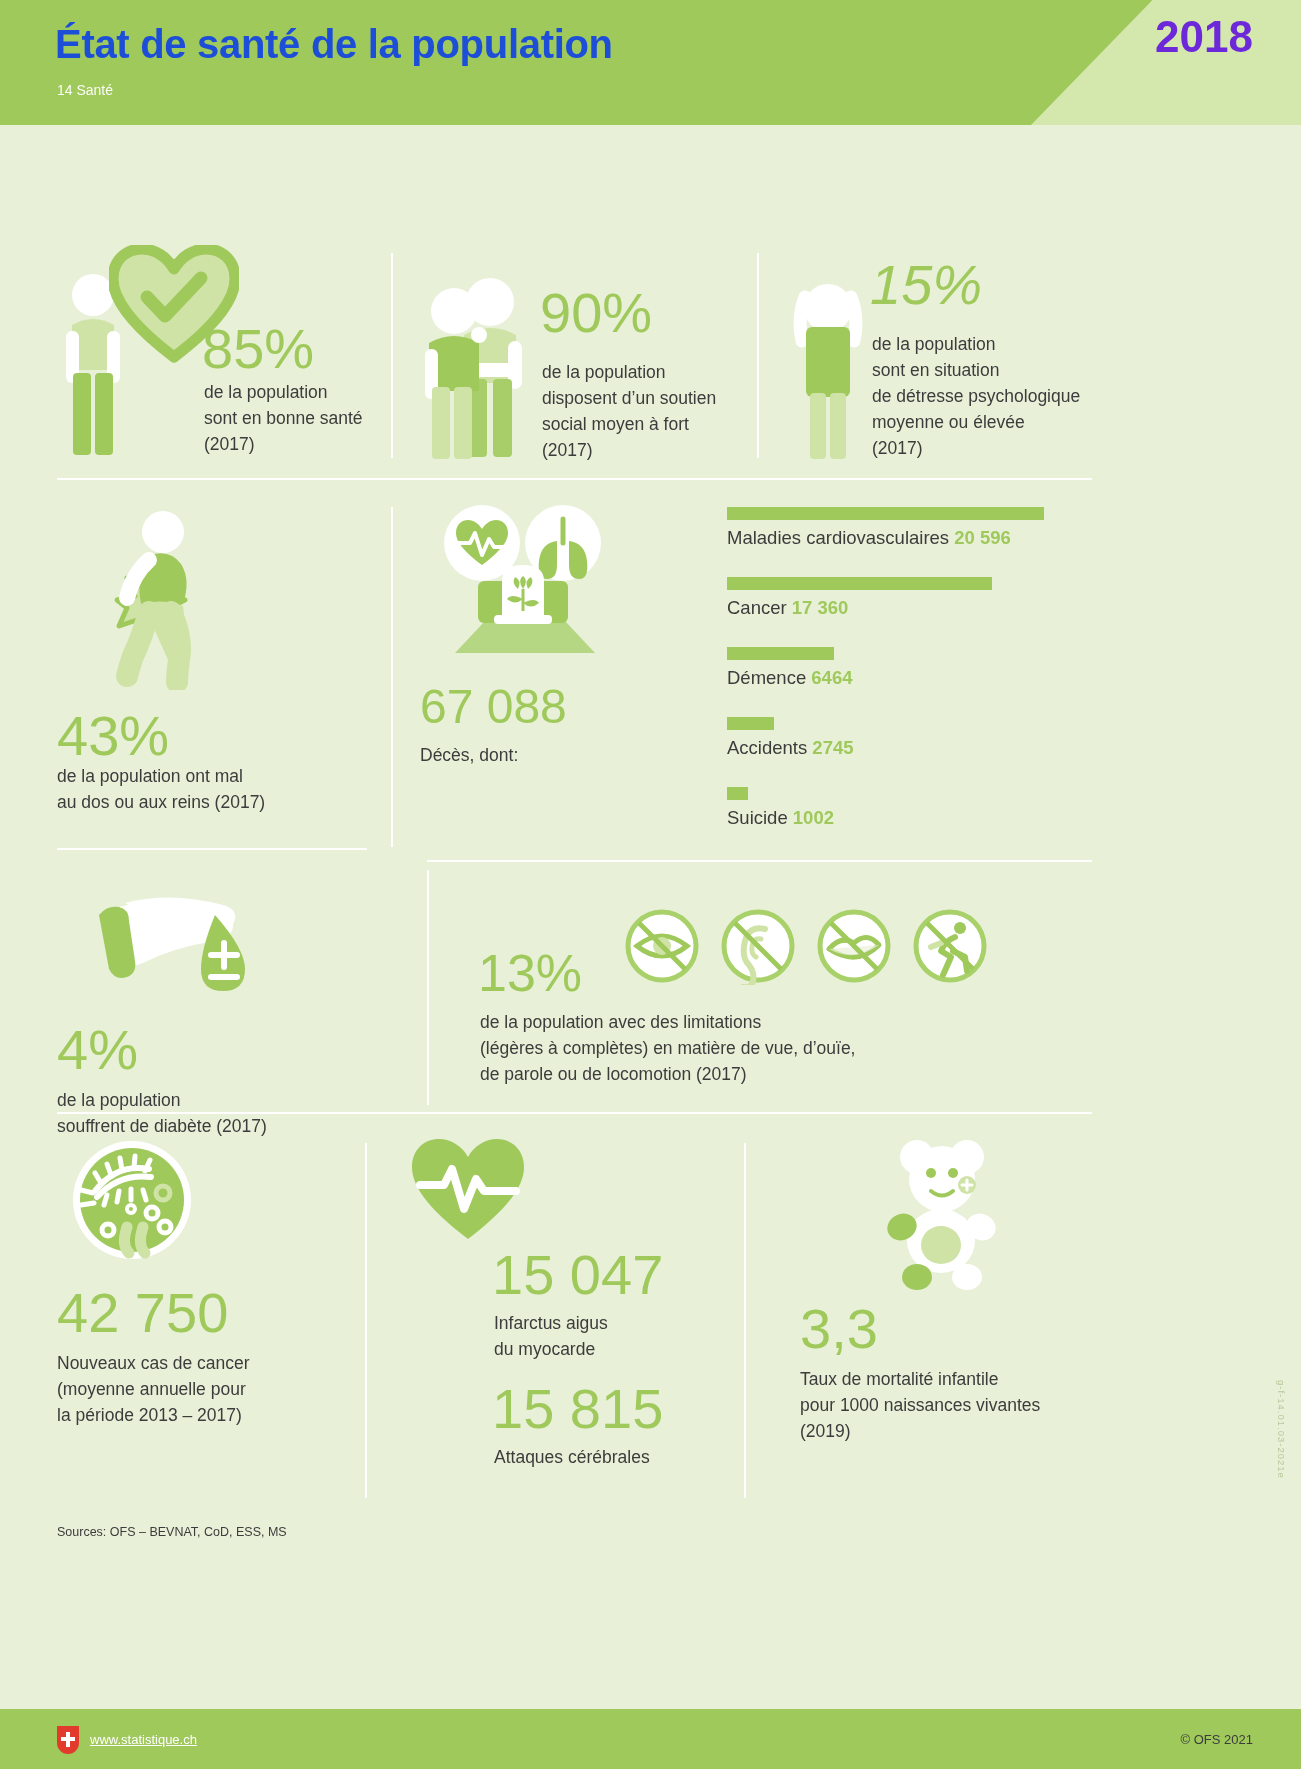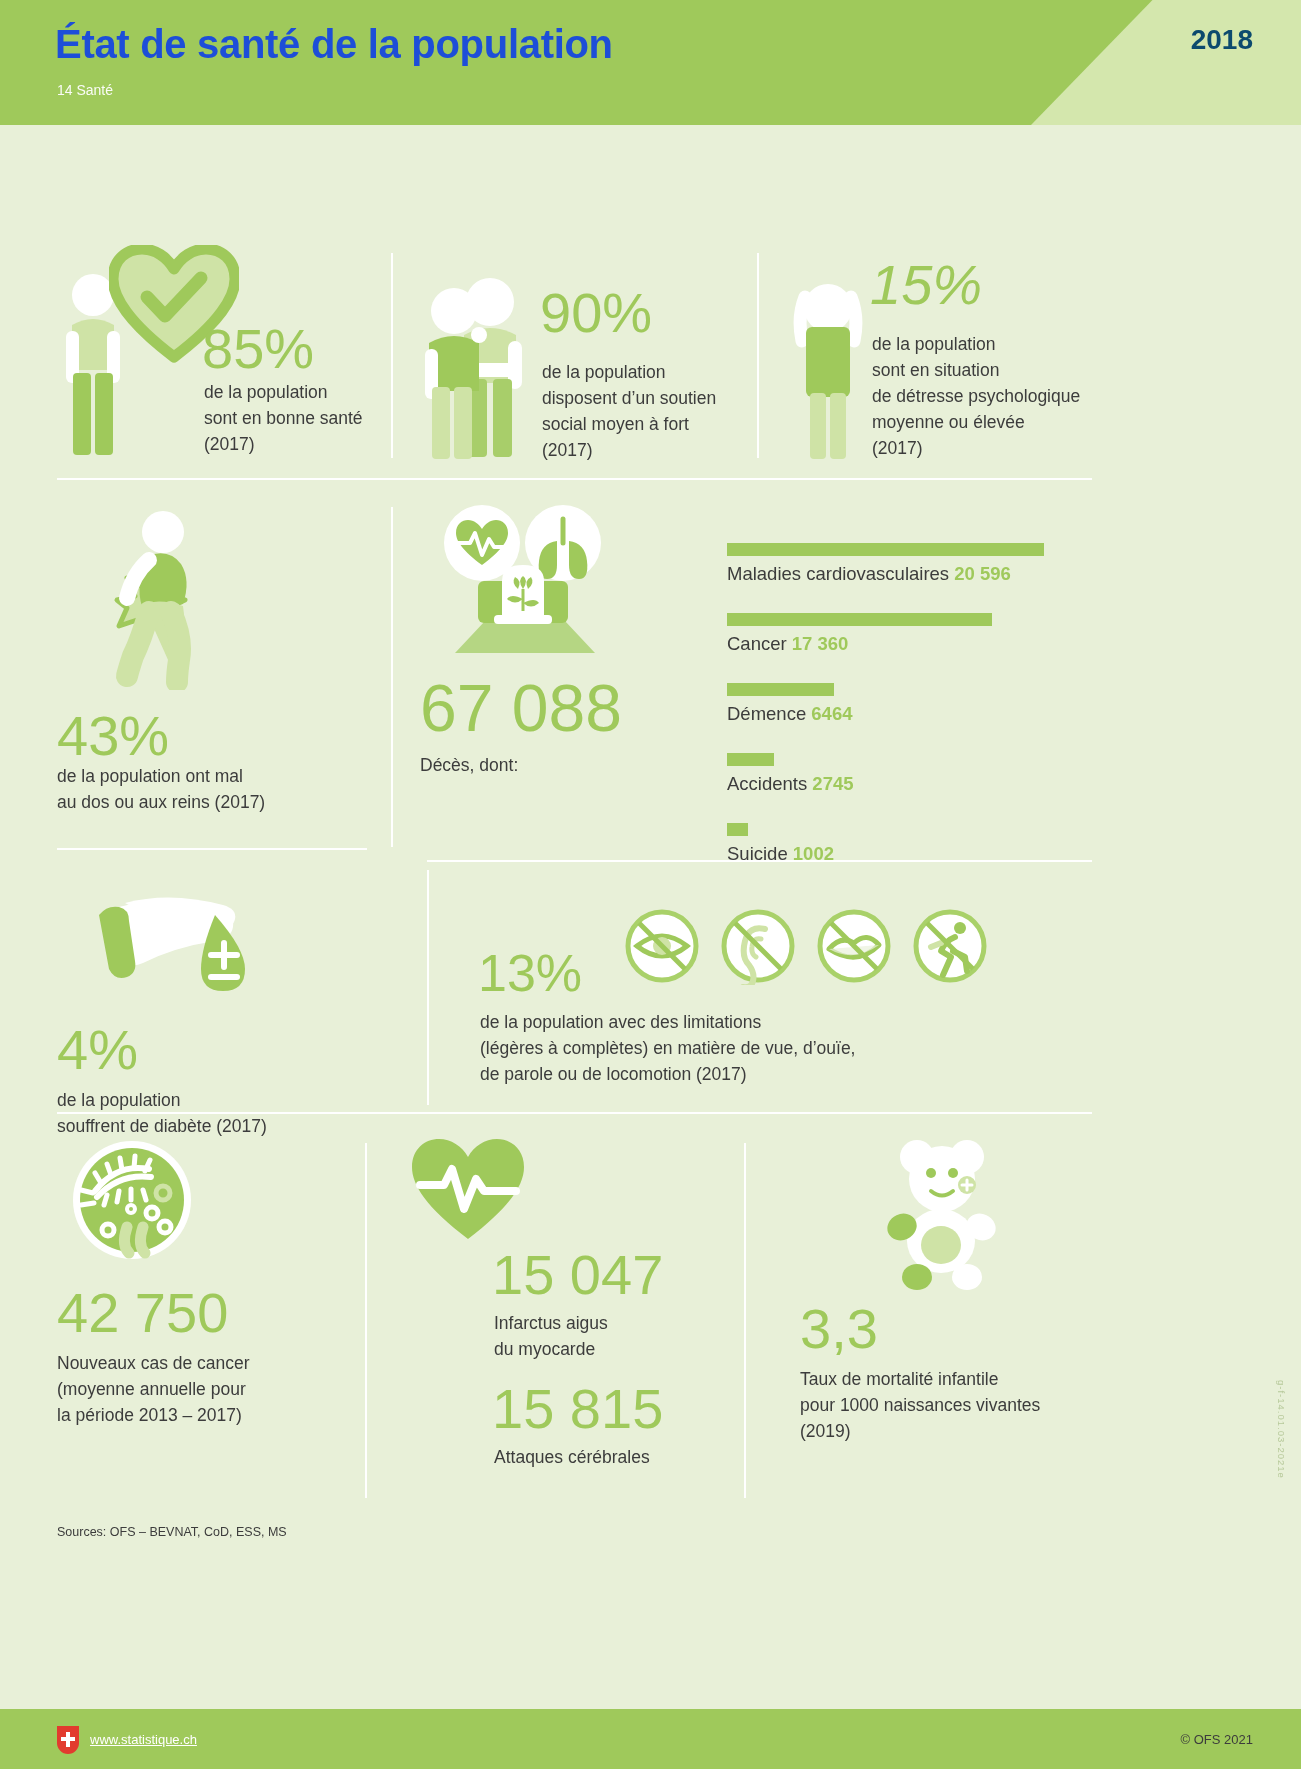--- a/index.html
+++ b/index.html
@@ -21,38 +21,38 @@
   .header-title{
     position:absolute;left:55px;top:22px;
     font-size:40px;font-weight:bold;color:#1d4ed8;letter-spacing:-0.3px;
     font-family:"Liberation Sans", sans-serif;
   }
   .header-sub{
     position:absolute;left:57px;top:82px;
     font-size:14px;color:#ffffff;opacity:.95;
   }
   .header-year{
-    position:absolute;right:48px;top:24px;
-    font-size:28px;font-weight:bold;color:#0c4a6e;
+    position:absolute;right:48px;top:12px;
+    font-size:44px;font-weight:bold;color:#6d28d9;
   }
   
   .big{color:#9fc95b;font-weight:300;line-height:1;}
   .desc{font-size:17.5px;line-height:1.48;color:#3c3c3c;}
   .divider-h{position:absolute;height:2px;background:#ffffff;}
   .divider-v{position:absolute;width:2px;background:#ffffff;}
   .stage{position:absolute;left:0;top:125px;width:1301px;height:1644px;}
 
   
   .r1cell{position:absolute;}
   .r1-num{font-size:56px;}
   .r1-txt{margin-top:4px;}
 
   
   .bar{height:13px;background:#9fc95b;margin-bottom:7px;}
-  .barrow{position:absolute;margin-top:36px;}
+  .barrow{position:absolute;}
   .barlabel{font-size:18.5px;color:#3c3c3c;white-space:nowrap;}
   .barval{color:#9fc95b;font-weight:bold;}
 
   
   .sources{position:absolute;left:57px;top:1525px;font-size:12.5px;color:#3c3c3c;}
   .footbar{position:absolute;left:0;top:1709px;width:1301px;height:60px;background:#9fc95b;}
   .flag{position:absolute;left:57px;top:1726px;width:22px;height:28px;background:#e23b2e;
         border-radius:0 0 11px 11px;}
   .flag:before{content:"";position:absolute;left:9px;top:6px;width:4px;height:15px;background:#fff;}
   .flag:after{content:"";position:absolute;left:4px;top:11px;width:14px;height:4px;background:#fff;}
@@ -195,21 +195,21 @@
       <path d="M72 78 q0 -16 21 -16 q21 0 21 16 v42 h-42 z" fill="#ffffff"></path>
       <rect x="64" y="112" width="58" height="9" rx="4" fill="#ffffff"></rect>
 
       <path d="M93 86 q-6 -9 0 -13 q6 4 0 13 Z" fill="#9fc95b"></path>
       <path d="M88 86 q-7 -6 -3 -12 q7 3 3 12 Z" fill="#9fc95b"></path>
       <path d="M98 86 q7 -6 3 -12 q-7 3 -3 12 Z" fill="#9fc95b"></path>
       <path d="M93 86 v22" stroke="#9fc95b" stroke-width="3"></path>
       <path d="M93 96 q-12 -6 -16 0 q8 7 16 0 Z" fill="#9fc95b"></path>
       <path d="M93 100 q12 -6 16 0 q-8 7 -16 0 Z" fill="#9fc95b"></path>
     </svg>
-    <div class="big" style="font-size:66px;margin-top:12px;">67 088</div>
+    <div class="big" style="font-size:48px;margin-top:20px;">67 088</div>
     <div class="desc" style="margin-top:12px;">Décès, dont:</div>
   </div>
 
   <div style="position:absolute;left:727px;top:382px;">
     <div class="barrow" style="left:0;top:0;">
       <div class="bar" style="width:317px;"></div>
       <div class="barlabel">
         <span>Maladies cardiovasculaires</span>
         <span class="barval">20 596</span>
       </div>

